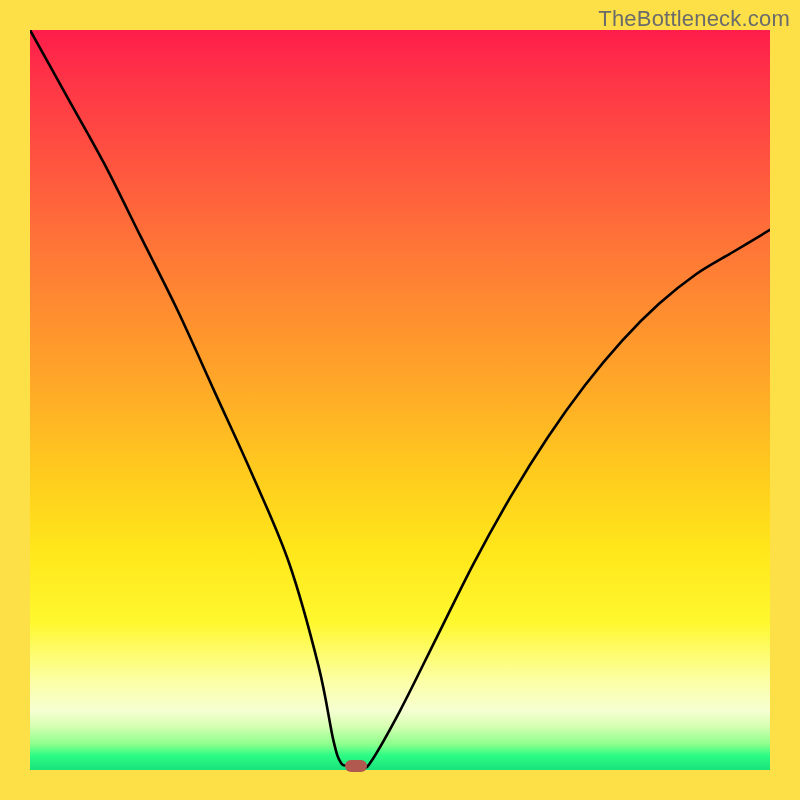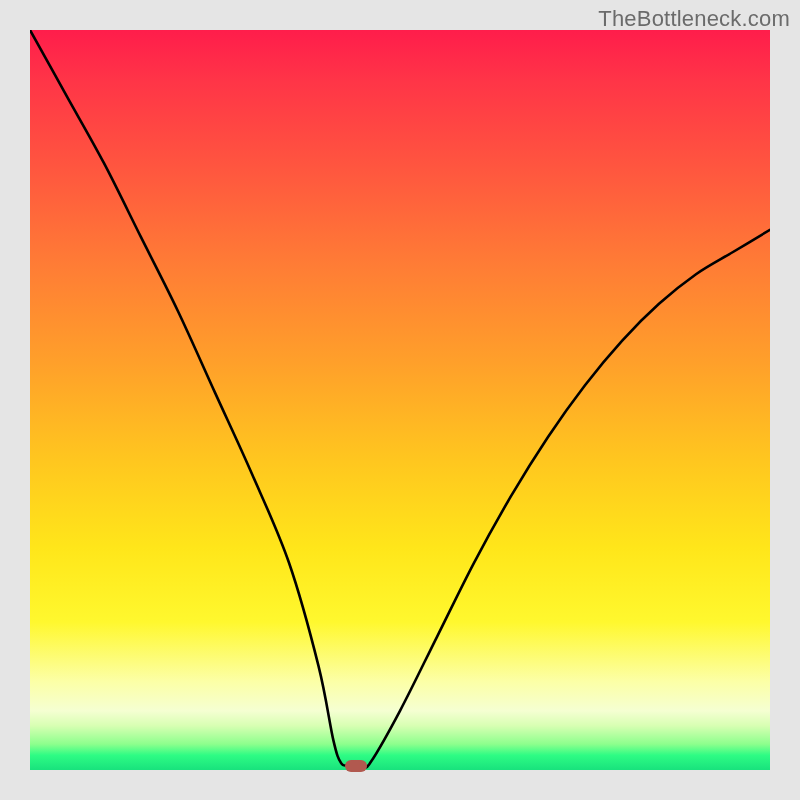--- a/index.html
+++ b/index.html
@@ -8,21 +8,21 @@
     width: 800px;
     height: 800px;
     overflow: hidden;
     background: #000;
     font-family: Arial, Helvetica, sans-serif;
   }
   .frame {
     position: relative;
     width: 800px;
     height: 800px;
-    background: #e5e5e5;
+    background: #fde047;
   }
   .plot {
     position: absolute;
     
     left: 30px;
     top: 30px;
     width: 740px;
     height: 740px;
     
     background: linear-gradient(

